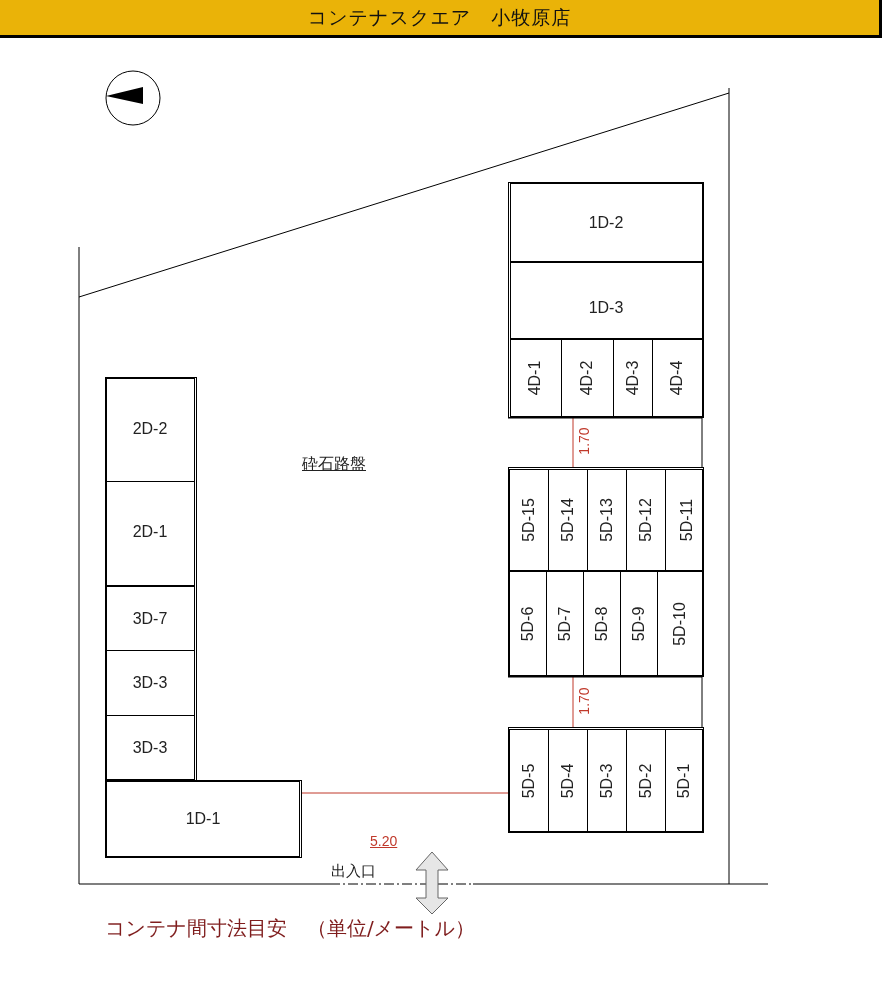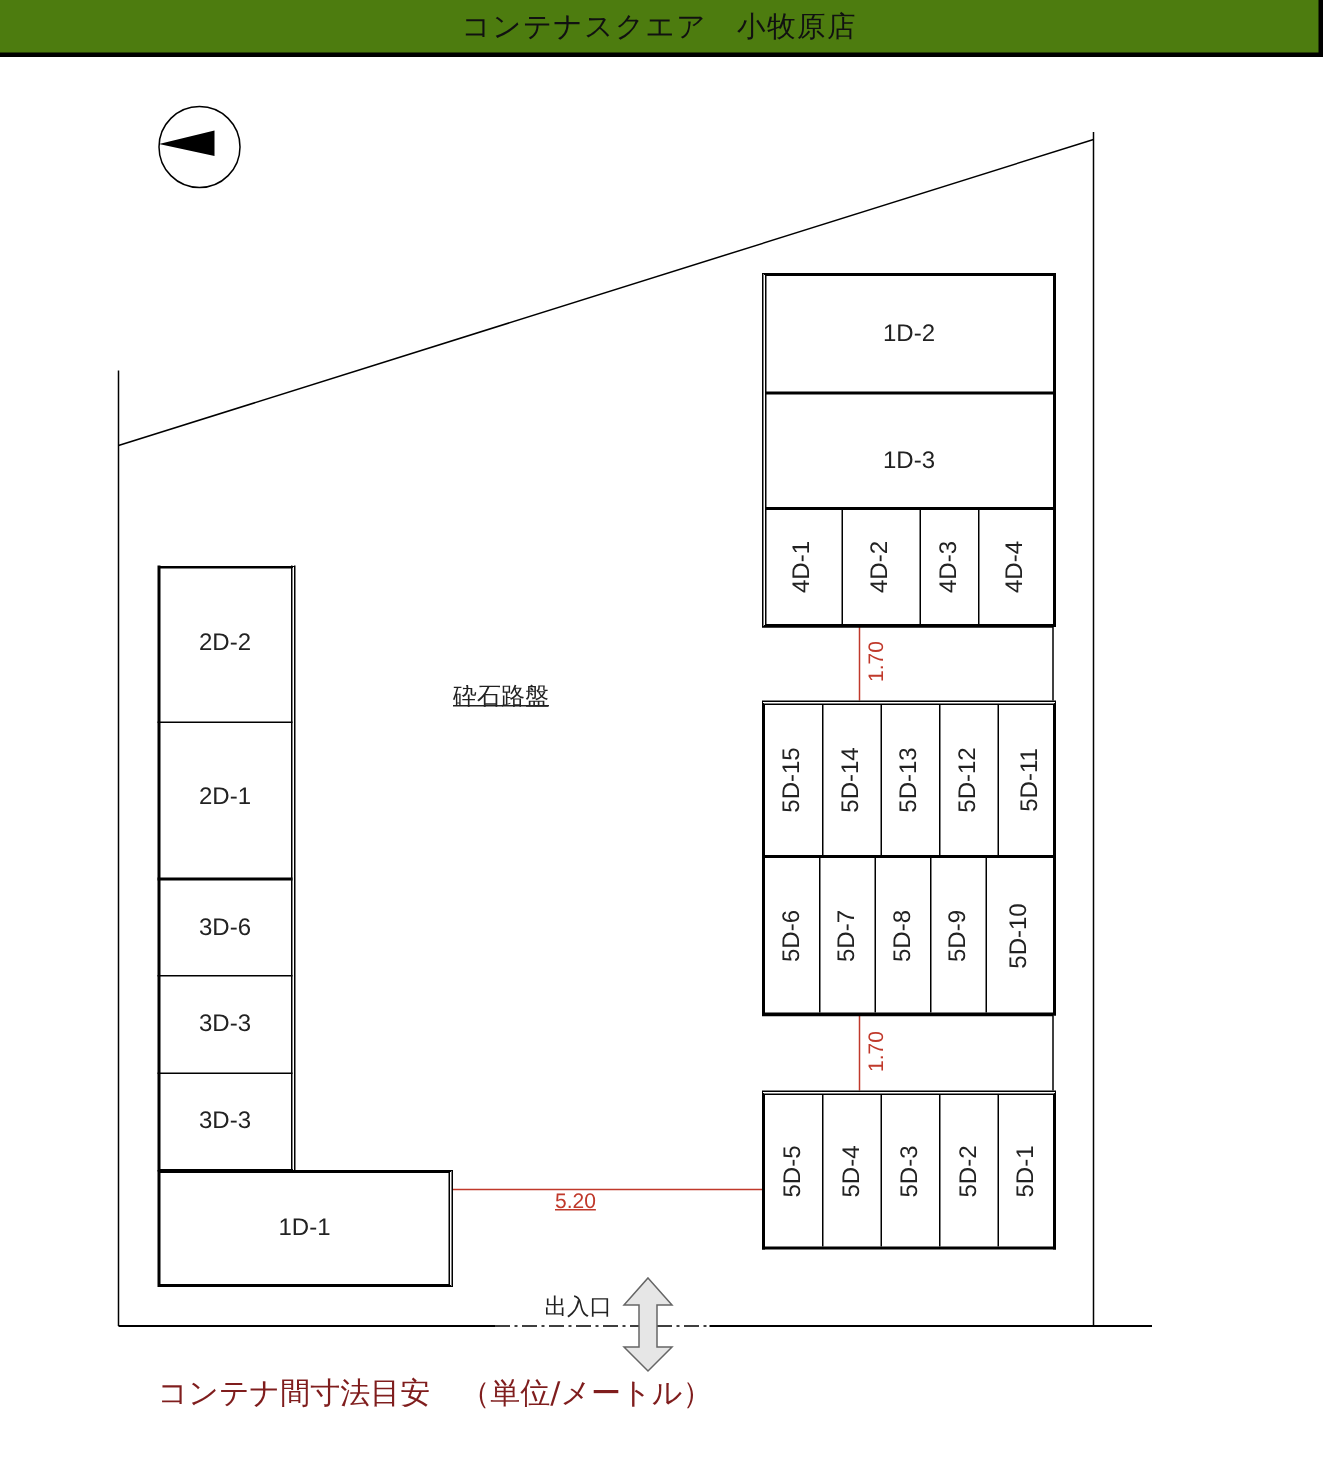--- a/index.html
+++ b/index.html
@@ -1,17 +1,17 @@
 <!DOCTYPE html>
 <html><head>
   <meta charset="utf-8">
   <style>
     html, body { margin:0; padding:0; background:#fff; }
     body { width:886px; height:989px; position:relative; overflow:hidden; font-family:"DejaVu Sans","Liberation Sans",sans-serif; color:#222; }
-    .header { position:absolute; left:0; top:0; width:882px; height:38px; background:#4d7c0f; border-right:3px solid #000; border-bottom:3px solid #000; box-sizing:border-box; display:flex; align-items:center; justify-content:center; }
+    .header { position:absolute; left:0; top:0; width:882px; height:38px; background:#eab308; border-right:3px solid #000; border-bottom:3px solid #000; box-sizing:border-box; display:flex; align-items:center; justify-content:center; }
     .header-title { font-size:19px; letter-spacing:1px; color:#111; }
     .canvas { position:absolute; left:0; top:0; }
     .box { position:absolute; box-sizing:border-box; display:flex; align-items:center; justify-content:center; font-family:"Liberation Sans","DejaVu Sans",sans-serif; font-size:16px; color:#222; }
     .vtext { transform:rotate(-90deg); white-space:nowrap; }
     .label { position:absolute; font-size:16px; color:#222; white-space:nowrap; }
     .dim { position:absolute; font-family:"Liberation Sans",sans-serif; font-size:14px; color:#c0392b; white-space:nowrap; }
     .note { position:absolute; font-size:20px; color:#7f1d1d; white-space:nowrap; }
   </style>
 </head>
 <body>
@@ -50,21 +50,21 @@
 </svg>
 
 <div class="box" style="left:105px;top:377px;width:92px;height:404px;border:2px solid #000;border-right:3px double #000;"></div>
 <div class="box" style="left:105px;top:377px;width:90px;height:104px;">
     <span>2D-2</span>
   </div>
 <div class="box" style="left:105px;top:481px;width:90px;height:100px;border-top:1px solid #000;">
     <span>2D-1</span>
   </div>
 <div class="box" style="left:105px;top:585px;width:90px;height:65px;border-top:2px solid #000;">
-    <span>3D-6</span>
+    <span>3D-7</span>
   </div>
 <div class="box" style="left:105px;top:650px;width:90px;height:65px;border-top:1px solid #000;">
     <span>3D-3</span>
   </div>
 <div class="box" style="left:105px;top:715px;width:90px;height:65px;border-top:1px solid #000;">
     <span>3D-3</span>
   </div>
 <div class="box" style="left:105px;top:780px;width:197px;height:78px;border:2px solid #000;border-right:3px double #000;">
     <span>1D-1</span>
   </div>
@@ -142,15 +142,15 @@
       <span class="vtext">5D-2</span>
     </div>
   <div class="box" style="position:relative;flex:1;height:100%;">
       <span class="vtext">5D-1</span>
     </div>
 </div>
 
 <span class="label" style="left:302px;top:454px;text-decoration:underline;">砕石路盤</span>
 <span class="dim vtext" style="left:570px;top:433px;">1.70</span>
 <span class="dim vtext" style="left:570px;top:693px;">1.70</span>
-<span class="dim" style="left:370px;top:792px;text-decoration:underline;">5.20</span>
-<span class="label" style="left:331px;top:862px;font-size:15px;margin-left:32px;">出入口</span>
+<span class="dim" style="left:370px;top:833px;text-decoration:underline;">5.20</span>
+<span class="label" style="left:331px;top:862px;font-size:15px;">出入口</span>
 <span class="note" style="left:105px;top:915px;">コンテナ間寸法目安　（単位/メートル）</span>
 
 </body></html>

